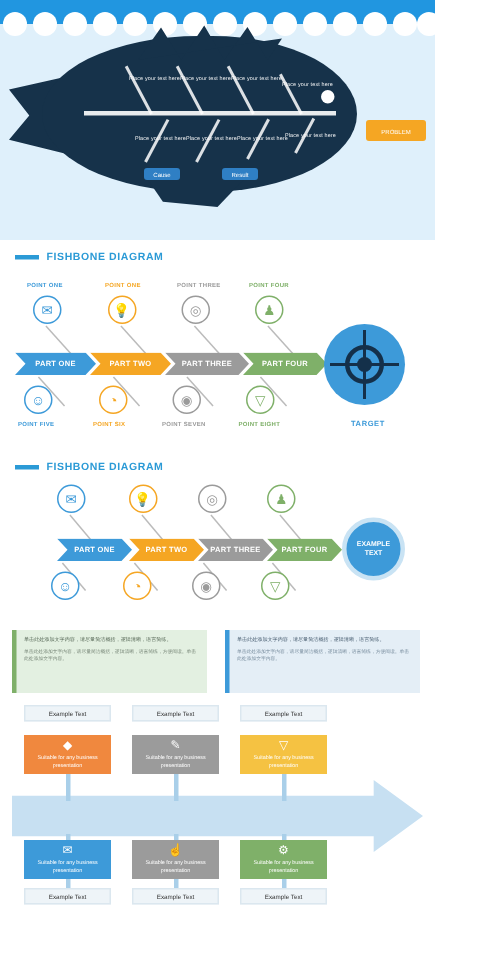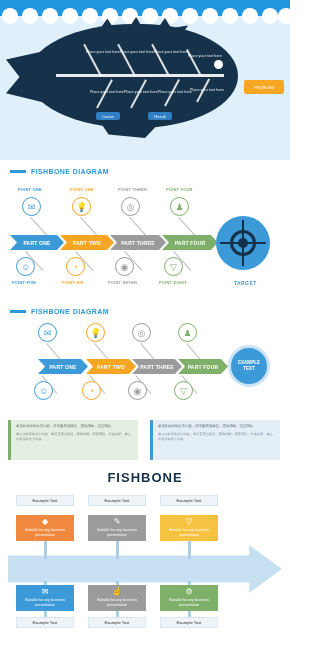--- a/index.html
+++ b/index.html
@@ -274,21 +274,20 @@
     </div>
     <div class="notebox note-blue" style="left:150px; top:120px; position:absolute">
       <div class="note-t">单击此处添加文字内容，请尽量简洁概括，逻辑清晰，语言简练。</div>
       <div class="note-b">单击此处添加文字内容，请尽量简洁概括，逻辑清晰，语言简练，方便阅读。单击此处添加文字内容。</div>
     </div>
   </div>
 
   <div class="divider" style="top:491px"></div>
 
   <div class="sec4">
-    <div class="s4-title">FISHBONE</div>
 
     <div class="s4-canvas">
       <div class="bigarrow"></div>
 
       <div class="branch" style="left:44px;  top:26px; height:44px;"></div>
       <div class="branch" style="left:116px; top:26px; height:44px;"></div>
       <div class="branch" style="left:188px; top:26px; height:44px;"></div>
       <div class="branch" style="left:44px;  top:92px; height:44px;"></div>
       <div class="branch" style="left:116px; top:92px; height:44px;"></div>
       <div class="branch" style="left:188px; top:92px; height:44px;"></div>

